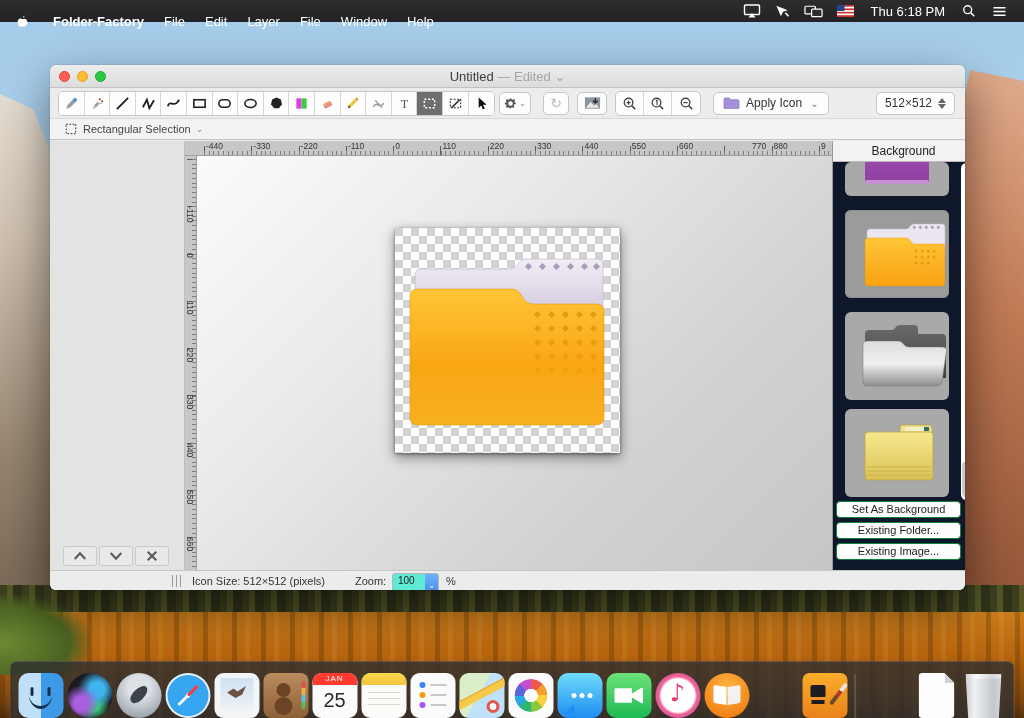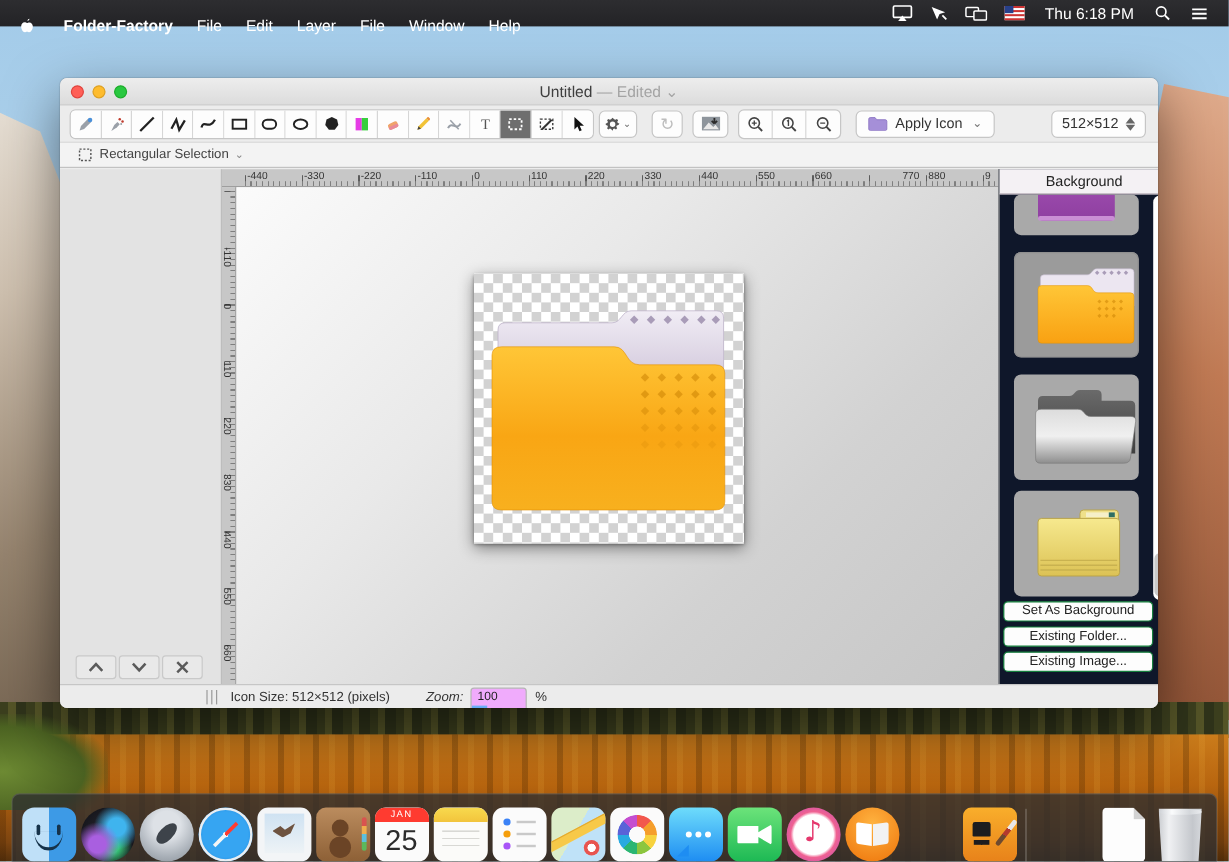--- a/index.html
+++ b/index.html
@@ -118,23 +118,23 @@
   .rp-btn { display:block; width:125px; margin:0 auto 4px auto; height:17px; background:#fdfdfd;
     border:1px solid #15803d; border-radius:4px; font-size:11px; color:#222; text-align:center; line-height:15px;
     font-family:"Liberation Sans","DejaVu Sans",sans-serif; }
 
   
   .statusbar { position:absolute; left:0; right:0; bottom:0; height:20px; background:#ececec;
     border-top:1px solid #c6c6c6; font-size:11px; color:#333; }
   .grip { position:absolute; left:122px; top:4px; display:flex; gap:3px; }
   .grip i { width:1px; height:12px; background:#9a9a9a; display:block; }
   .st-size { position:absolute; left:142px; top:4px; }
-  .st-zoom-label { position:absolute; left:305px; top:4px;font-style:italic; }
+  .st-zoom-label { position:absolute; left:305px; top:4px; }
   .zoom-combo { position:absolute; left:342px; top:2px; width:47px; height:25px; display:flex;
-    border:1px solid #b5b5b5; border-radius:3px; overflow:hidden; background:#f0abfc;flex-direction:column; }
+    border:1px solid #b5b5b5; border-radius:3px; overflow:hidden; background:#5eead4; }
   .zoom-combo .val { flex:1; font-size:10px; padding:1px 0 0 5px; color:#222; }
   .zoom-combo .dd { width:13px; background:linear-gradient(180deg,#6fb1f7,#3e84ef); color:#fff;
     display:flex; align-items:center; justify-content:center; font-size:8px; }
   .st-pct { position:absolute; left:396px; top:4px; }
 
   
   .dock { position:absolute; left:50%; transform:translateX(-50%); top:661px; height:72px;
     background:rgba(46,46,48,.78); border:1px solid rgba(255,255,255,.14); border-radius:7px;
     display:flex; align-items:center; padding:3px 7px; gap:3px; z-index:40;justify-content:flex-end; }
   .dock-item { width:46px; height:50px; position:relative; display:flex; justify-content:center; }
@@ -165,21 +165,21 @@
   .di-mail::before { content:""; position:absolute; inset:5px 6px 7px 6px; background:linear-gradient(180deg,#cfe2f2,#eef3f6); }
   .di-mail::after { content:""; position:absolute; left:13px; top:13px; width:19px; height:12px;
     background:#6e5340; clip-path:polygon(0 55%,35% 20%,55% 45%,100% 0,80% 70%,45% 100%,20% 75%); }
   .di-contacts { background:linear-gradient(180deg,#bb8c5e,#8d6036); border-radius:8px; }
   .di-contacts::before { content:""; position:absolute; right:3px; top:8px; width:4px; height:28px;
     background:linear-gradient(180deg,#d9534f 0 25%,#f0ad4e 25% 50%,#5bc0de 50% 75%,#5cb85c 75% 100%); border-radius:2px; }
   .di-contacts::after { content:""; position:absolute; left:13px; top:10px; width:14px; height:14px;
     background:#6b4426; border-radius:50%; box-shadow:0 16px 0 2px #6b4426; }
   .di-calendar { background:#fbfbfb; border-radius:9px; overflow:hidden; text-align:center; }
   .di-calendar .cal-mo { display:block; background:#ff3b30; color:#fff; font-size:8px; letter-spacing:1px; height:12px; line-height:12px; }
-  .di-calendar .cal-day { display:block; font-size:24px; color:#2b2b2b; line-height:31px; font-weight:300; }
+  .di-calendar .cal-day { display:block; font-size:20px; color:#2b2b2b; line-height:31px; font-weight:300; }
   .di-notes { background:linear-gradient(180deg,#fbfbf9 0 100%); border-radius:9px; overflow:hidden; }
   .di-notes::before { content:""; position:absolute; left:0; right:0; top:0; height:12px;
     background:linear-gradient(180deg,#f8da4e,#f2c43c); }
   .di-notes::after { content:""; position:absolute; left:7px; right:7px; top:19px; height:18px;
     background:repeating-linear-gradient(180deg,#d8d8d4 0 1px,transparent 1px 6px); }
   .di-reminders { background:#fbfbfb; border-radius:9px; }
   .di-reminders::before { content:""; position:absolute; left:9px; top:9px; width:6px; height:6px; border-radius:50%;
     background:#3b82f6; box-shadow:0 10px 0 #f59e0b, 0 20px 0 #a855f7; }
   .di-reminders::after { content:""; position:absolute; left:20px; top:11px; width:16px; height:2px;
     background:#c9c9c9; box-shadow:0 10px 0 #c9c9c9, 0 20px 0 #c9c9c9; }

